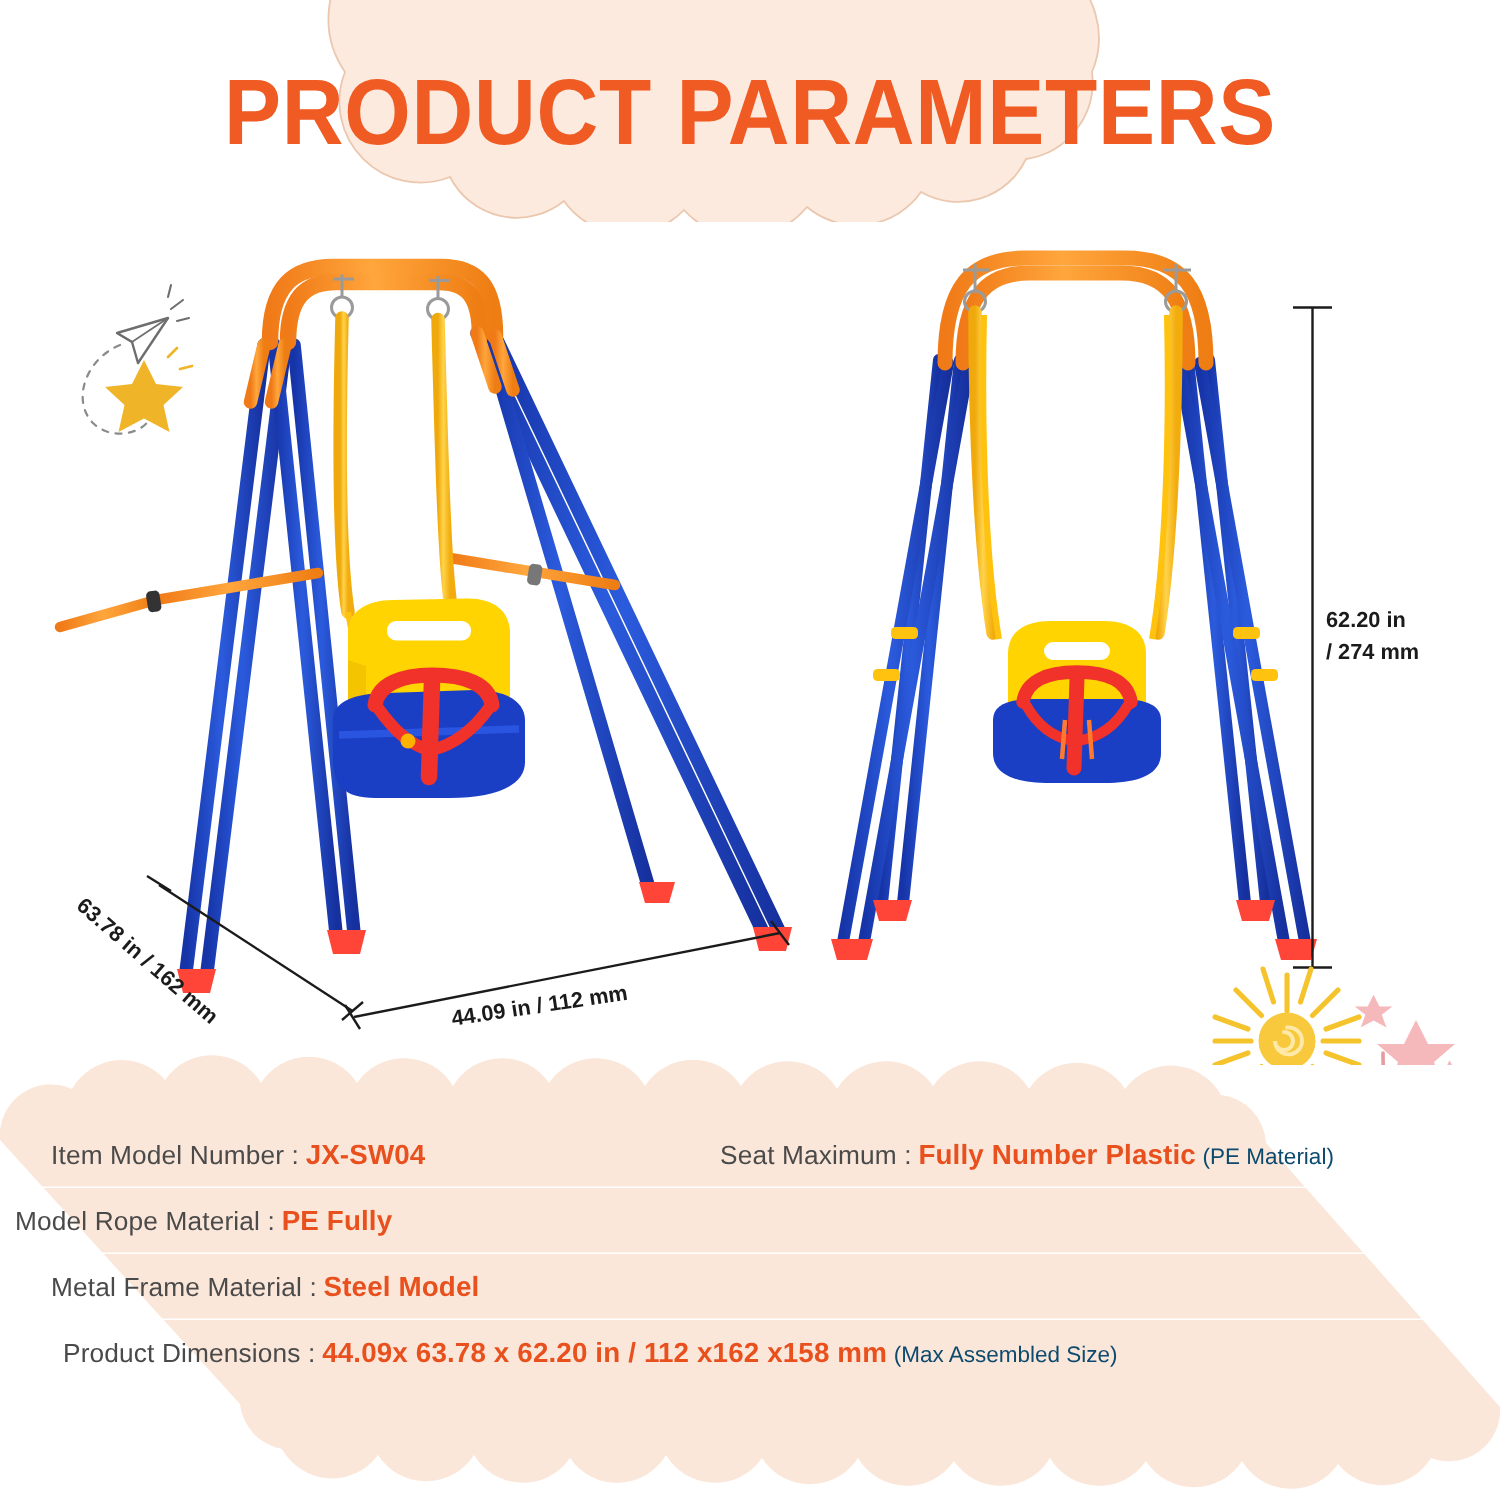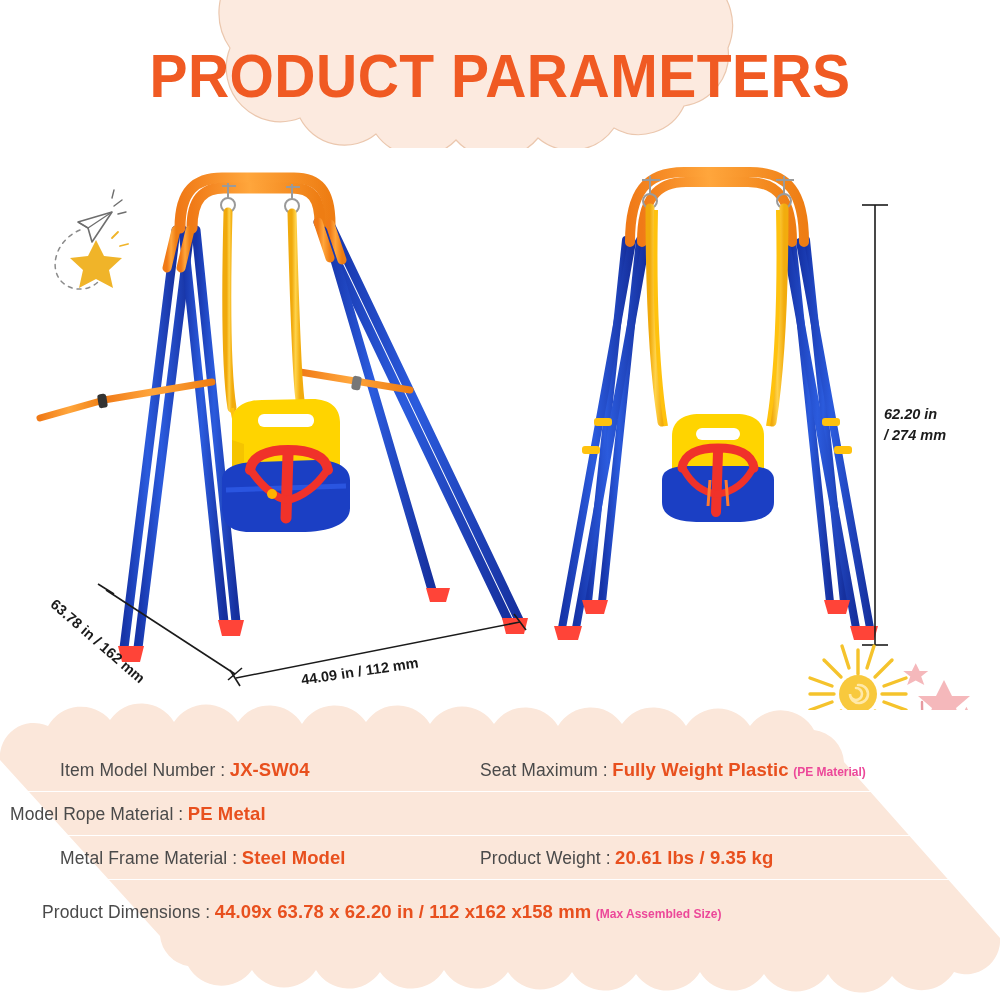--- a/index.html
+++ b/index.html
@@ -25,38 +25,38 @@
   
   .illus{position:absolute;left:0;top:150px;width:1000px;height:560px;}
 
   
   .dim{
     position:absolute;font-size:14.5px;font-weight:700;color:#1b1b1b;
     white-space:nowrap;
   }
   .dim-depth{left:58px;top:596px;transform:rotate(41deg);transform-origin:left top;}
   .dim-width{left:300px;top:672px;transform:rotate(-8.5deg);transform-origin:left top;}
-  .dim-height{left:884px;top:404px;line-height:1.45;font-style:italic;}
+  .dim-height{left:884px;top:404px;line-height:1.45;}
 
   
   .spec-panel{position:absolute;left:0;top:700px;width:1000px;height:300px;}
   .spec-rows{
     position:absolute;left:0;top:748px;width:1000px;
   }
   .row{
     position:relative;height:43px;display:flex;align-items:center;
     border-bottom:1.5px solid #ffffff;
   }
-  .row:last-child{border-bottom:none;align-items:flex-end;}
-  .cellL{width:470px;padding-left:60px;box-sizing:border-box;}
+  .row:last-child{border-bottom:none;}
+  .cellL{width:470px;padding-left:34px;box-sizing:border-box;}
   .cellR{width:490px;padding-left:10px;box-sizing:border-box;}
   .cellFull{width:1000px;padding-left:42px;box-sizing:border-box;}
   .lab{font-size:17.5px;color:#4a4a4a;letter-spacing:0.1px;}
   .val{font-size:18.5px;color:#E8501E;font-weight:700;letter-spacing:0.1px;}
-  .note{font-size:12px;color:#ec4899;font-weight:700;}
+  .note{font-size:15px;color:#0c4a6e;font-weight:400;}
 </style>
 </head>
 <body>
 
 <div class="stage">
 
   <div class="header-cloud">
     <svg width="730" height="220" viewBox="0 0 730 220">
       <path d="M95,120
                a62,62 0 0,1 8,-80
@@ -306,41 +306,37 @@
 
   <div class="spec-rows">
 
     <div class="row">
       <div class="cellL">
         <span class="lab">Item Model Number :</span>
         <span class="val">JX-SW04</span>
       </div>
       <div class="cellR">
         <span class="lab">Seat Maximum :</span>
-        <span class="val">Fully Weight Plastic</span>
+        <span class="val">Fully Number Plastic</span>
         <span class="note">(PE Material)</span>
       </div>
     </div>
 
     <div class="row">
       <div class="cellR">
         <span class="lab">Model Rope Material :</span>
-        <span class="val">PE Metal</span>
+        <span class="val">PE Fully</span>
       </div>
     </div>
 
 
     <div class="row">
       <div class="cellL">
         <span class="lab">Metal Frame Material :</span>
         <span class="val">Steel Model</span>
-      </div>
-      <div class="cellR">
-        <span class="lab">Product Weight :</span>
-        <span class="val">20.61 lbs / 9.35 kg</span>
       </div>
     </div>
 
     <div class="row">
       <div class="cellFull">
         <span class="lab">Product Dimensions :</span>
         <span class="val">44.09x 63.78 x 62.20 in / 112 x162 x158 mm</span>
         <span class="note">(Max Assembled Size)</span>
       </div>
     </div>

